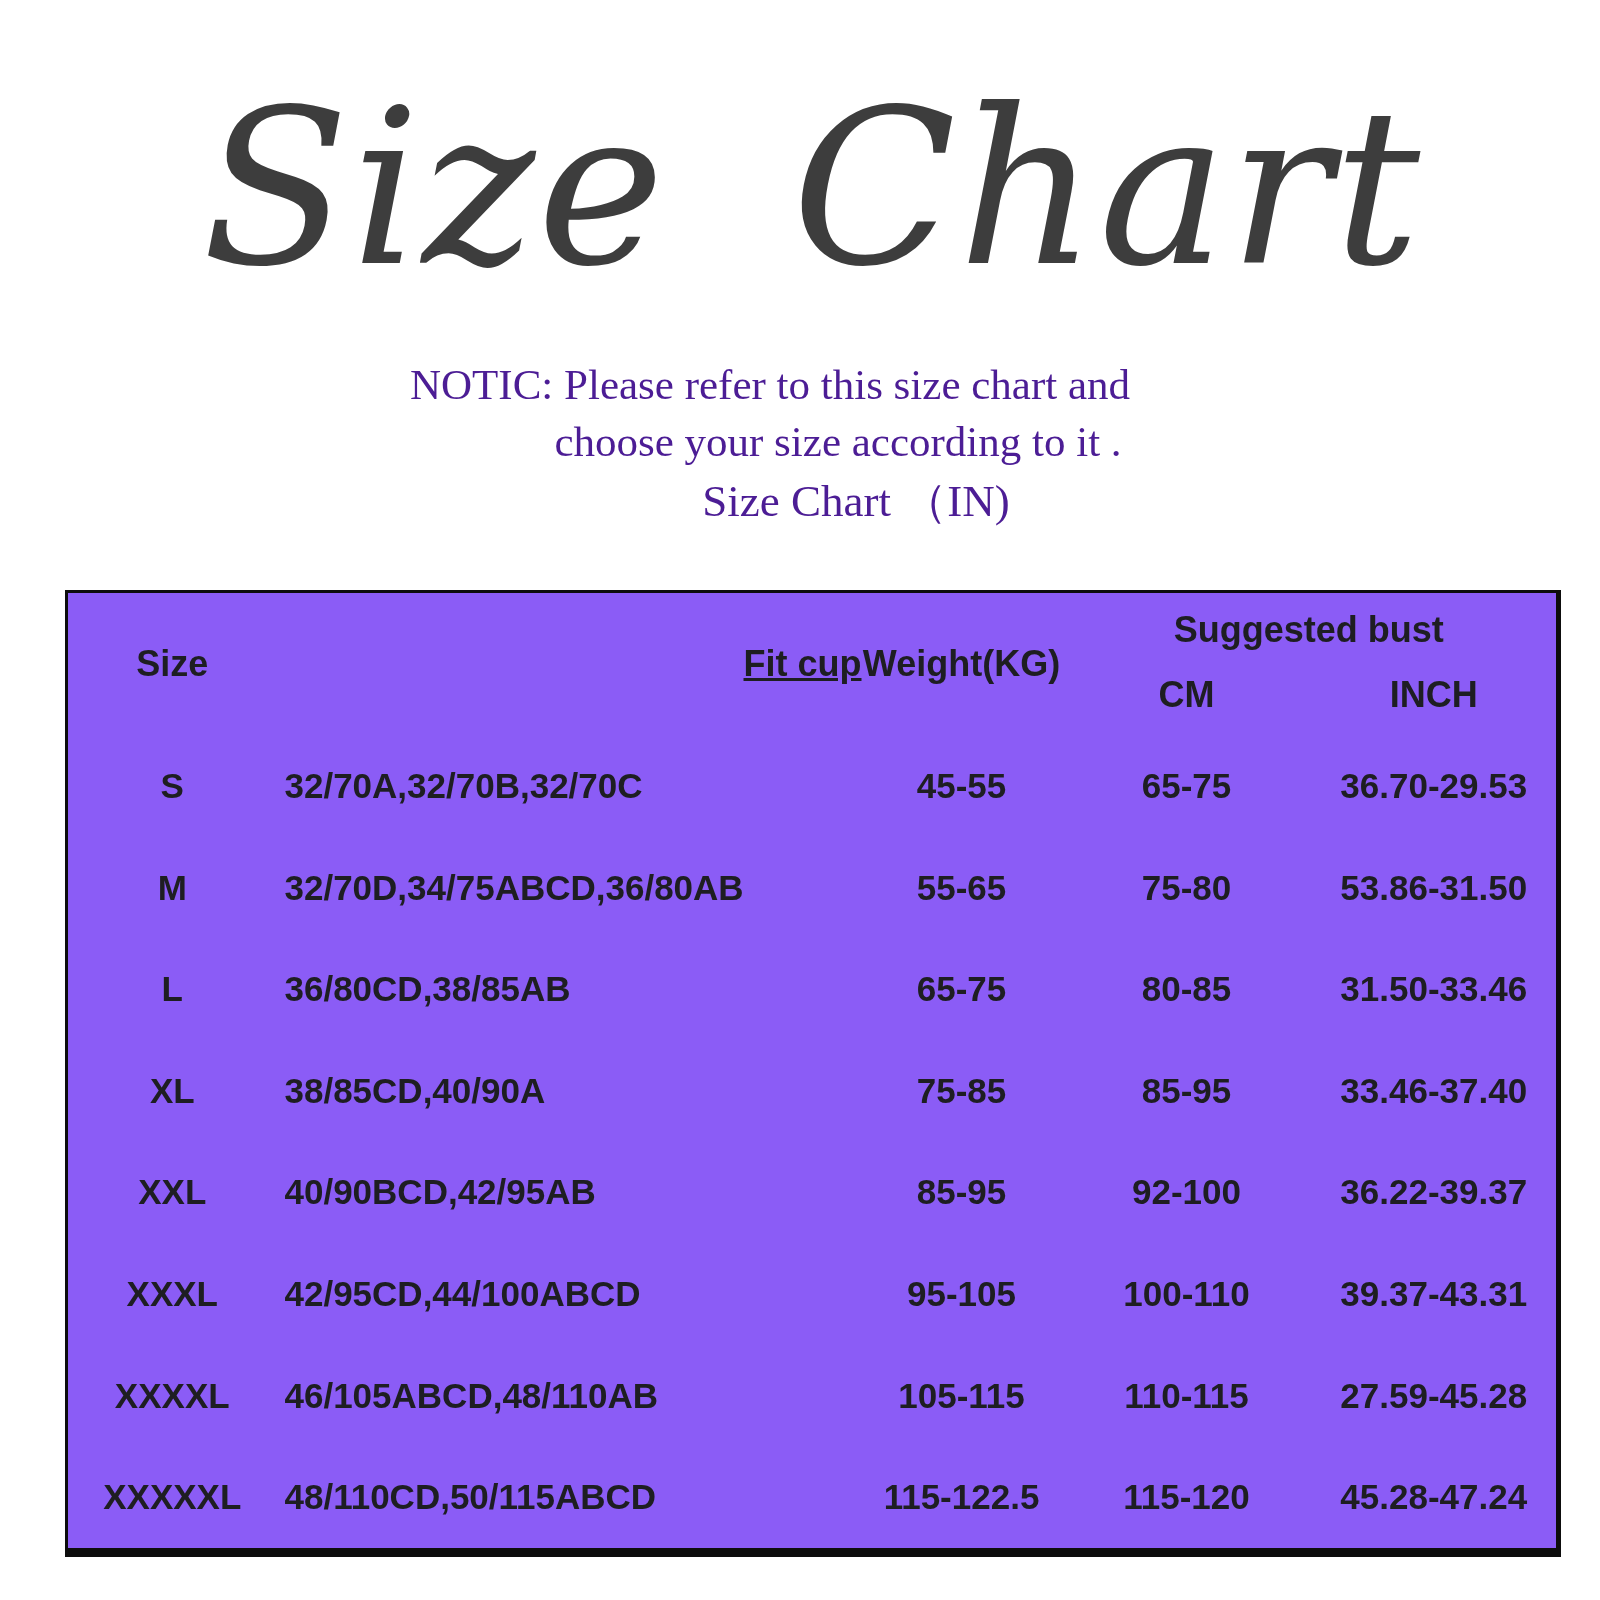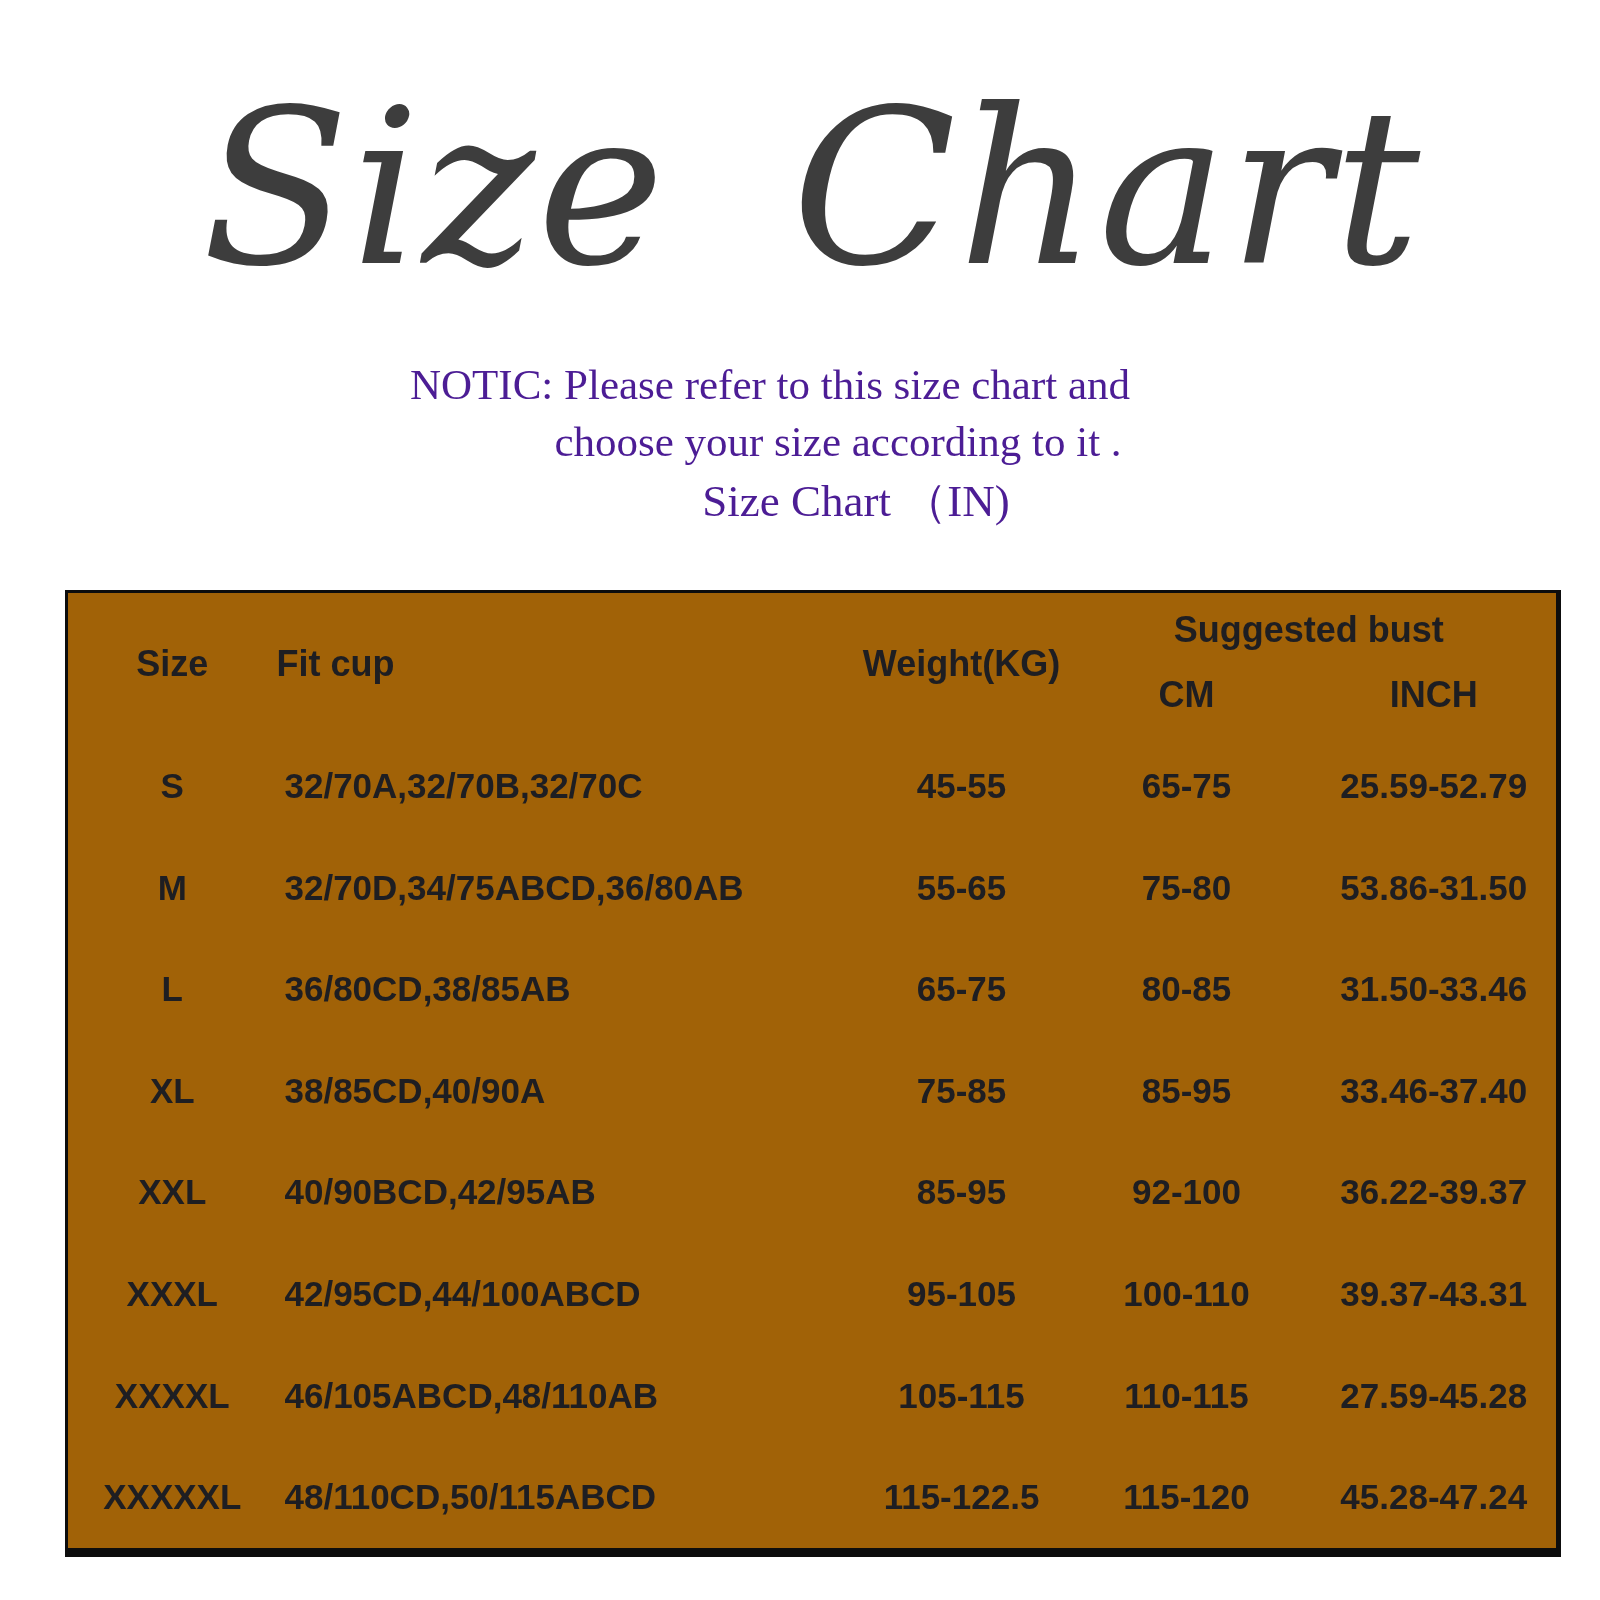--- a/index.html
+++ b/index.html
@@ -50,21 +50,21 @@
     font-size: 45px;
   }
   table.size-table {
     position: absolute;
     left: 65px;
     top: 590px;
     width: 1492px;
     height: 967px;
     border-collapse: collapse;
     table-layout: fixed;
-    background: #a16207;
+    background: #8b5cf6;
     border: 3px solid #0d0d0d;
     border-right-width: 5px;
     border-bottom-width: 9px;
     font-family: "Liberation Sans", "DejaVu Sans", sans-serif;
     font-weight: 700;
     color: #1e1e22;
   }
   .size-table th, .size-table td {
     border: none;
     padding: 0;
@@ -83,21 +83,21 @@
     height: 100px;
     font-size: 35px;
     text-align: center;
     vertical-align: middle;
   }
   .size-table td.cell-fit-cup {
     text-align: left;
     padding-left: 8px;
     margin-left: 20px;
   }
-  .size-table th.col-fit { text-align: left; }
+  .size-table th.col-fit { text-align: right; text-decoration: underline; }
 </style>
 </head>
 <body>
 
 <div class="canvas">
 
   <h1 class="title">Size Chart</h1>
 
   <div class="notice">
     <div class="notice-line-1">NOTIC: Please refer to this size chart and</div>
@@ -124,21 +124,21 @@
         <th class="col-cm">CM</th>
         <th class="col-inch">INCH</th>
       </tr>
     </thead>
     <tbody>
         <tr>
           <td class="cell-size">S</td>
           <td class="cell-fit-cup">32/70A,32/70B,32/70C</td>
           <td class="cell-weight-kg">45-55</td>
           <td class="cell-bust-cm">65-75</td>
-          <td class="cell-bust-inch">25.59-52.79</td>
+          <td class="cell-bust-inch">36.70-29.53</td>
         </tr>
         <tr>
           <td class="cell-size">M</td>
           <td class="cell-fit-cup">32/70D,34/75ABCD,36/80AB</td>
           <td class="cell-weight-kg">55-65</td>
           <td class="cell-bust-cm">75-80</td>
           <td class="cell-bust-inch">53.86-31.50</td>
         </tr>
         <tr>
           <td class="cell-size">L</td>

